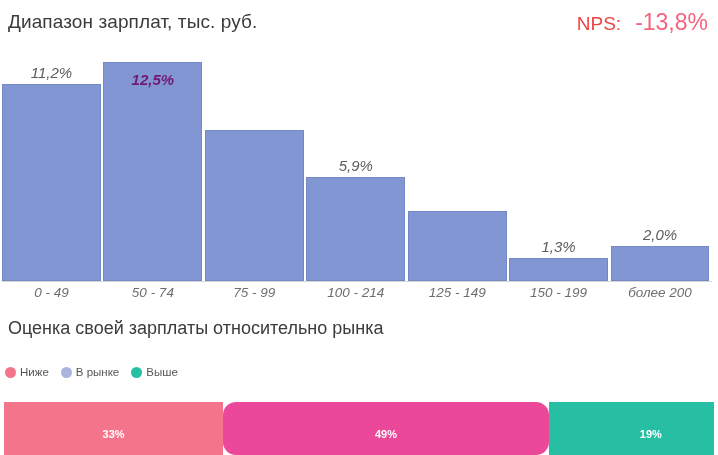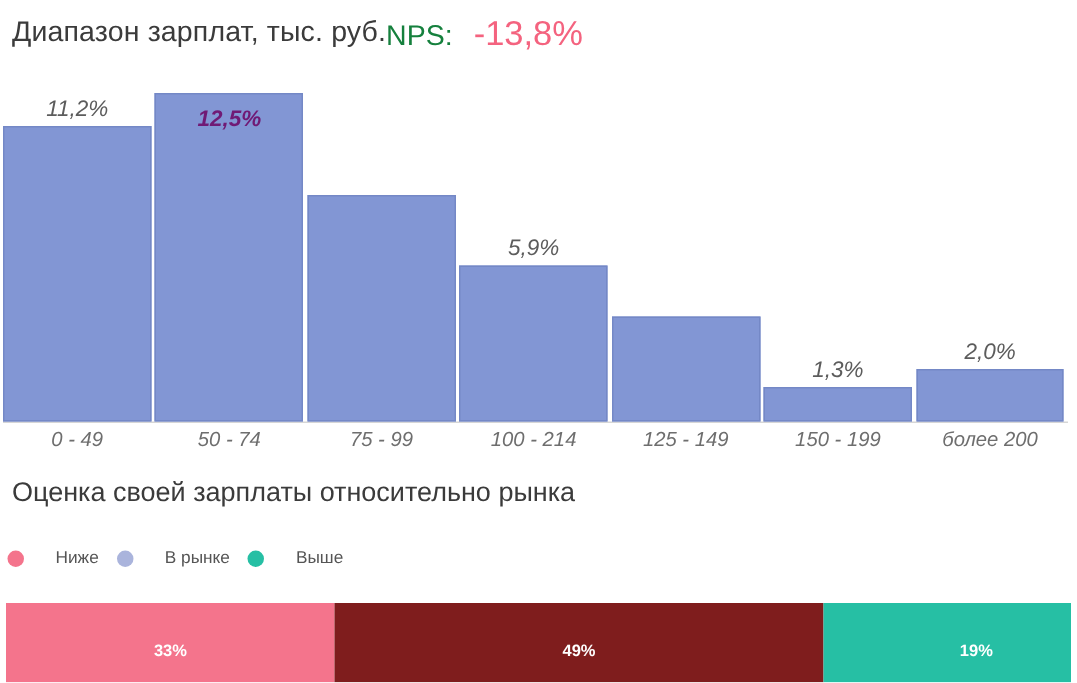--- a/index.html
+++ b/index.html
@@ -19,37 +19,38 @@
     background: #ffffff;
   }
 
   
   .header {
     position: absolute;
     left: 0; top: 0;
     width: 718px; height: 44px;
     display: flex;
     align-items: center;
+    justify-content: space-between;
     padding: 0 8px 0 8px;
   }
   .chart-title {
     font-size: 19px;
     color: #3b3b3b;
     letter-spacing: 0.1px;
     white-space: nowrap;
   }
   .nps-wrap {
     display: flex;
     align-items: baseline;
     gap: 14px;
     padding-right: 2px;
   }
   .nps-label {
     font-size: 19px;
-    color: #15803d;
+    color: #ef4444;
   }
   .nps-value {
     font-size: 23px;
     color: #f4637f;
     white-space: nowrap;
   }
 
   
   .barchart {
     position: absolute;
@@ -120,21 +121,21 @@
   .legend {
     position: absolute;
     left: 5px; top: 48px;
     display: flex;
     align-items: center;
     gap: 12px;
   }
   .legend-item {
     display: flex;
     align-items: center;
-    gap: 21px;
+    gap: 4px;
   }
   .legend-dot {
     width: 11px; height: 11px;
     border-radius: 50%;
     display: inline-block;
     flex: 0 0 auto;
   }
   .legend-text {
     font-size: 11.5px;
     color: #555555;
@@ -233,21 +234,21 @@
         </div>
         <div class="legend-item">
           <span class="legend-dot" style="background: rgb(38, 191, 164);"></span>
           <span class="legend-text">Выше</span>
         </div>
       </div>
     <div class="stacked" id="stacked">
         <div class="seg" style="flex: 33 0 0px; background: rgb(244, 116, 140);">
           <span class="seg-label">33%</span>
         </div>
-        <div class="seg" style="flex: 49 0 0px; background: #7f1d1d;">
+        <div class="seg" style="flex: 49 0 0px; background: #ec4899; border-radius: 13px;">
           <span class="seg-label">49%</span>
         </div>
         <div class="seg" style="flex: 19 0 0px; background: rgb(38, 191, 164); padding-left: 39px;">
           <span class="seg-label">19%</span>
         </div>
       </div>
   </div>
 
 </div>
 

